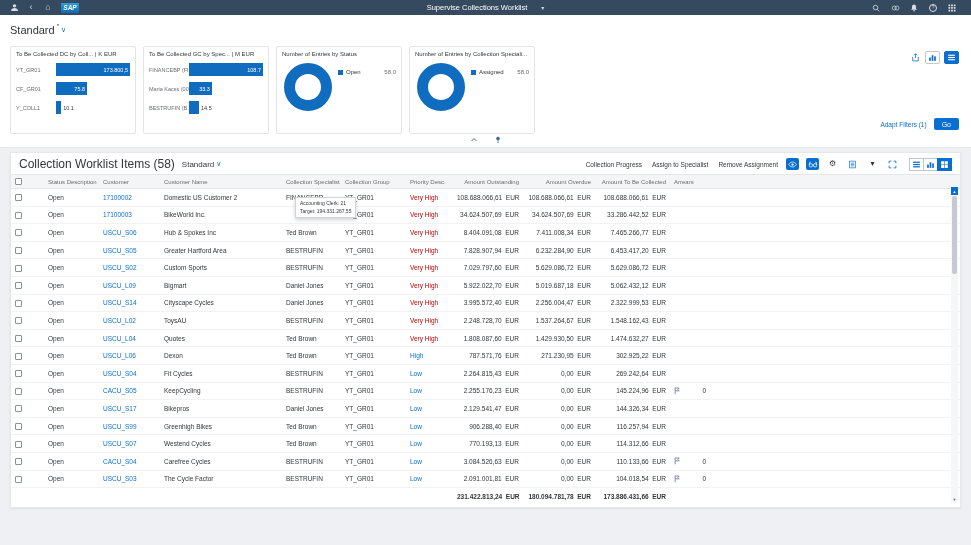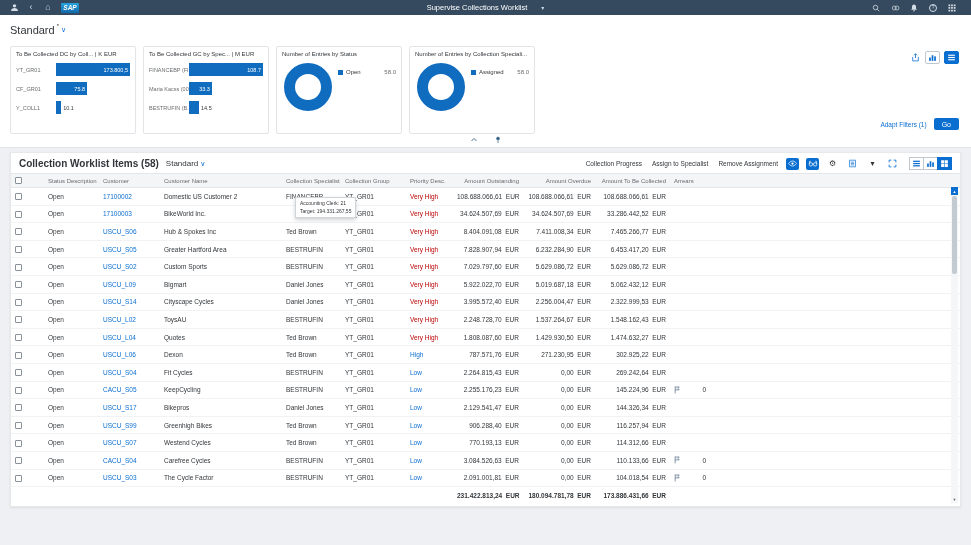--- a/index.html
+++ b/index.html
@@ -57,21 +57,21 @@
 
   .collapse-bar { position: absolute; bottom: 1px; left: 0; right: 0; display: flex;
     justify-content: center; align-items: center; gap: 14px; height: 12px; color: #346187; }
   .c-icon { width: 10px; height: 10px; display: flex; align-items: center; justify-content: center; cursor: pointer; }
 
   
   .content { padding: 4px 10px 0; }
   .table-card { background: #fff; border: 1px solid #e6e8ea; box-shadow: 0 1px 2px rgba(0,0,0,.08);
     position: relative; padding-bottom: 2px; }
   .tbl-toolbar { display: flex; align-items: center; gap: 7px; padding: 4px 8px 3px; }
-  .tbl-title { font-size: 10px; font-weight: bold; color: #32363a; white-space: nowrap; }
+  .tbl-title { font-size: 12px; font-weight: normal; color: #32363a; white-space: nowrap; }
   .tbl-variant { display: inline-flex; align-items: center; gap: 2px; font-size: 8px; color: #32363a; cursor: pointer; }
   .toolbar-spacer { flex: 1; }
   .actions { display: flex; align-items: center; gap: 8px; }
   .txt-btn { background: none; border: none; font-size: 6.5px; color: #32363a; padding: 0 1px;
     font-family: "Liberation Sans", sans-serif; cursor: pointer; white-space: nowrap; }
   .icon-btn { width: 13px; height: 12px; border-radius: 2px; display: flex; align-items: center;
     justify-content: center; color: #0a6ed1; cursor: pointer; font-size: 8px; line-height: 1; }
   .icon-btn.sel { background: #0a6ed1; color: #fff; }
   .icon-btn.dark { color: #32363a; }
   .seg-group { display: flex; margin-left: 4px; }

